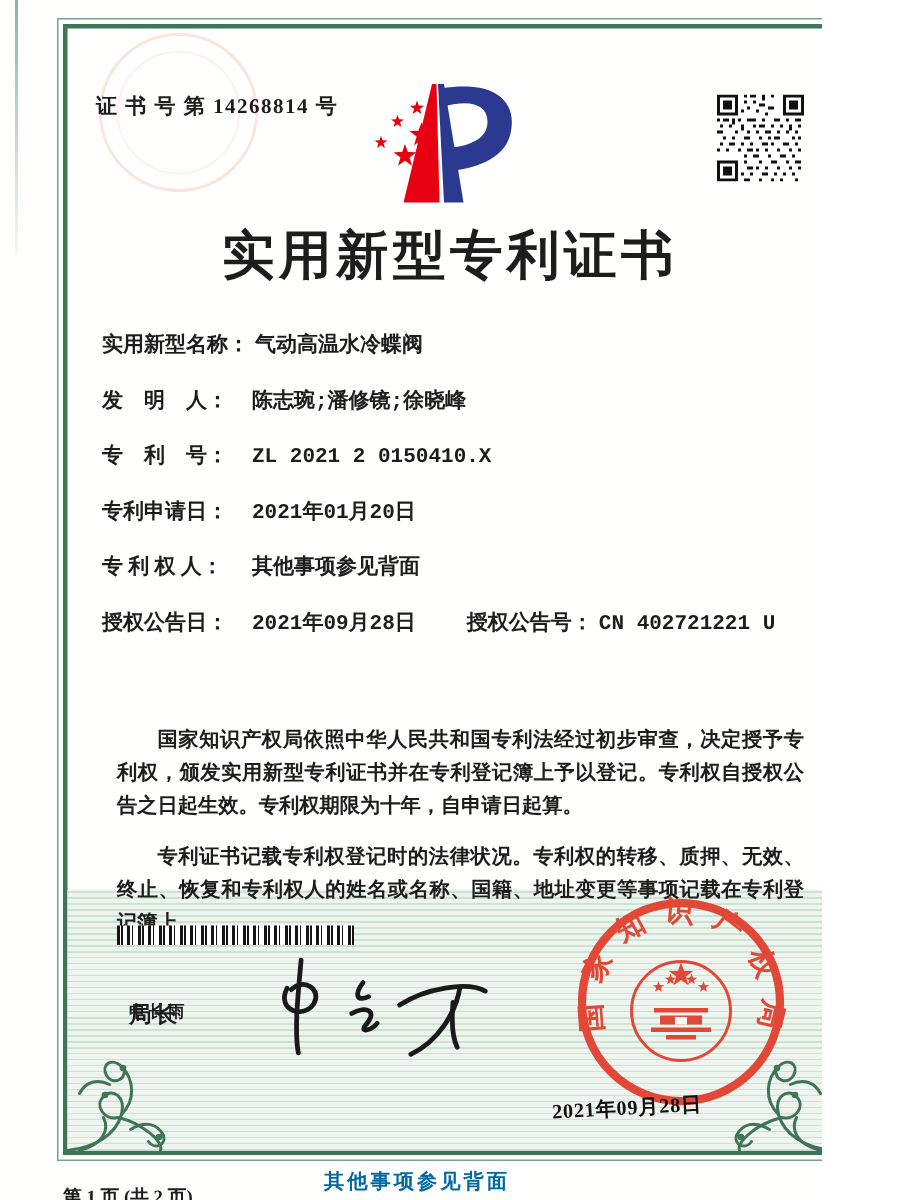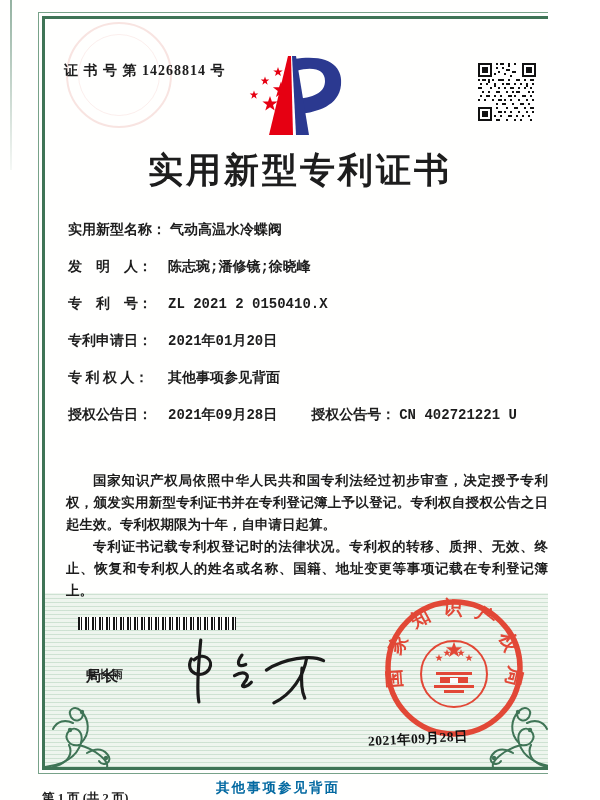--- a/index.html
+++ b/index.html
@@ -25,21 +25,21 @@
   
   .abs{position:absolute;z-index:2;}
   #cert-no{left:64px;top:62px;font-size:14px;font-weight:bold;letter-spacing:1px;}
   #doc-title{left:0;top:147px;width:600px;text-align:center;font-size:35px;font-weight:bold;letter-spacing:3px;}
   #fields{left:68px;top:221px;width:486px;font-size:14px;font-weight:bold;}
   .frow{height:23px;margin-bottom:14px;white-space:nowrap;}
   .flabel{display:inline-block;min-width:96px;}
   .fvalue{margin-left:4px;font-family:Liberation Mono, monospace;}
   .flabel2{margin-left:34px;}
   #body-text{left:66px;top:470px;width:482px;font-size:13.5px;line-height:22px;font-weight:bold;text-align:justify;}
-  #body-text p{margin:0;text-indent:2em;}
+  #body-text p{margin:12px;text-indent:2em;}
   #barcode{left:78px;top:617px;width:158px;height:13px;
            background:repeating-linear-gradient(90deg,#151515 0 2px,#fff 2px 3px,#151515 3px 4px,#fff 4px 7px,#151515 7px 9px,#fff 9px 10px,#151515 10px 11px,#fff 11px 14px);}
   #director-title{left:86px;top:644px;font-size:15px;font-weight:bold;letter-spacing:2px;margin-top:23px;}
   #director-name{left:86px;top:667px;font-size:11px;font-weight:bold;letter-spacing:2px;}
   #signature{left:182px;top:630px;}
   #seal{left:380px;top:594px;opacity:.92;}
   #seal-date{left:368px;top:729px;width:140px;font-size:13.5px;font-weight:bold;letter-spacing:.5px;
              transform:rotate(-3deg);color:#111;}
   #page-info{left:42px;top:746px;width:510px;text-align:left;font-size:12.5px;font-weight:bold;margin-top:44px;}
   #back-note{left:0;top:779px;width:556px;text-align:center;font-size:13.5px;font-weight:bold;letter-spacing:2px;color:#0369a1;}

